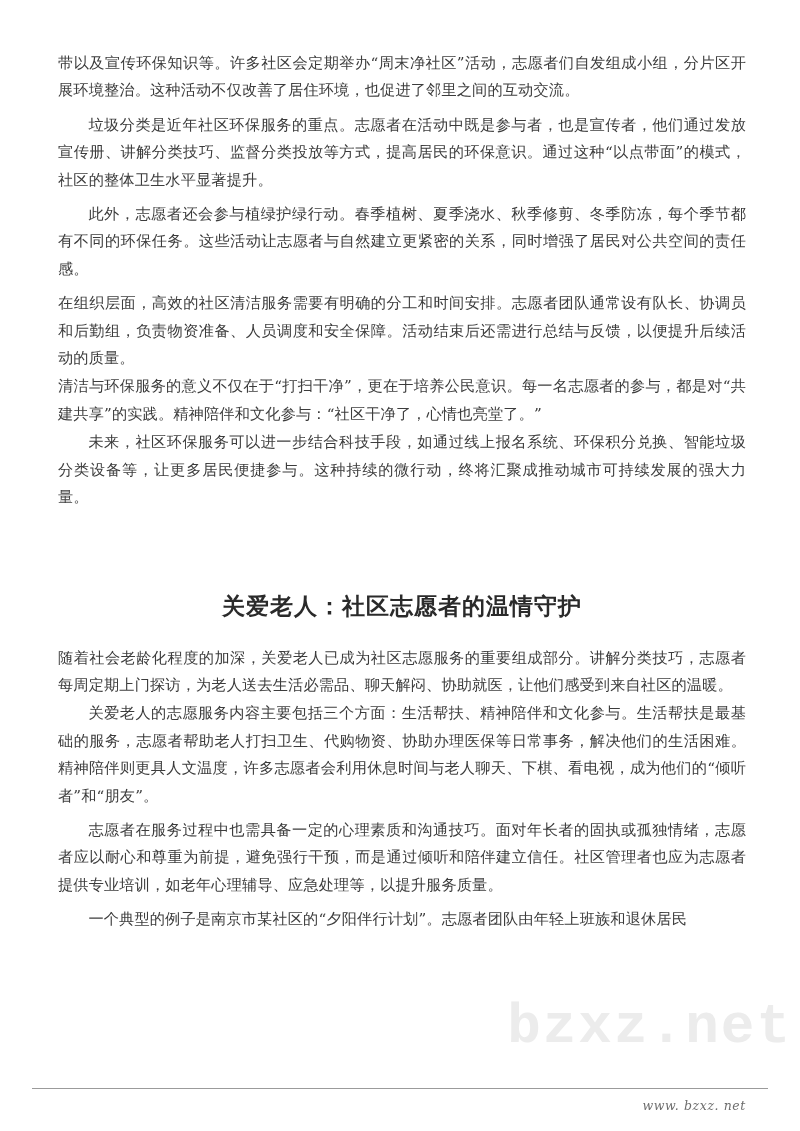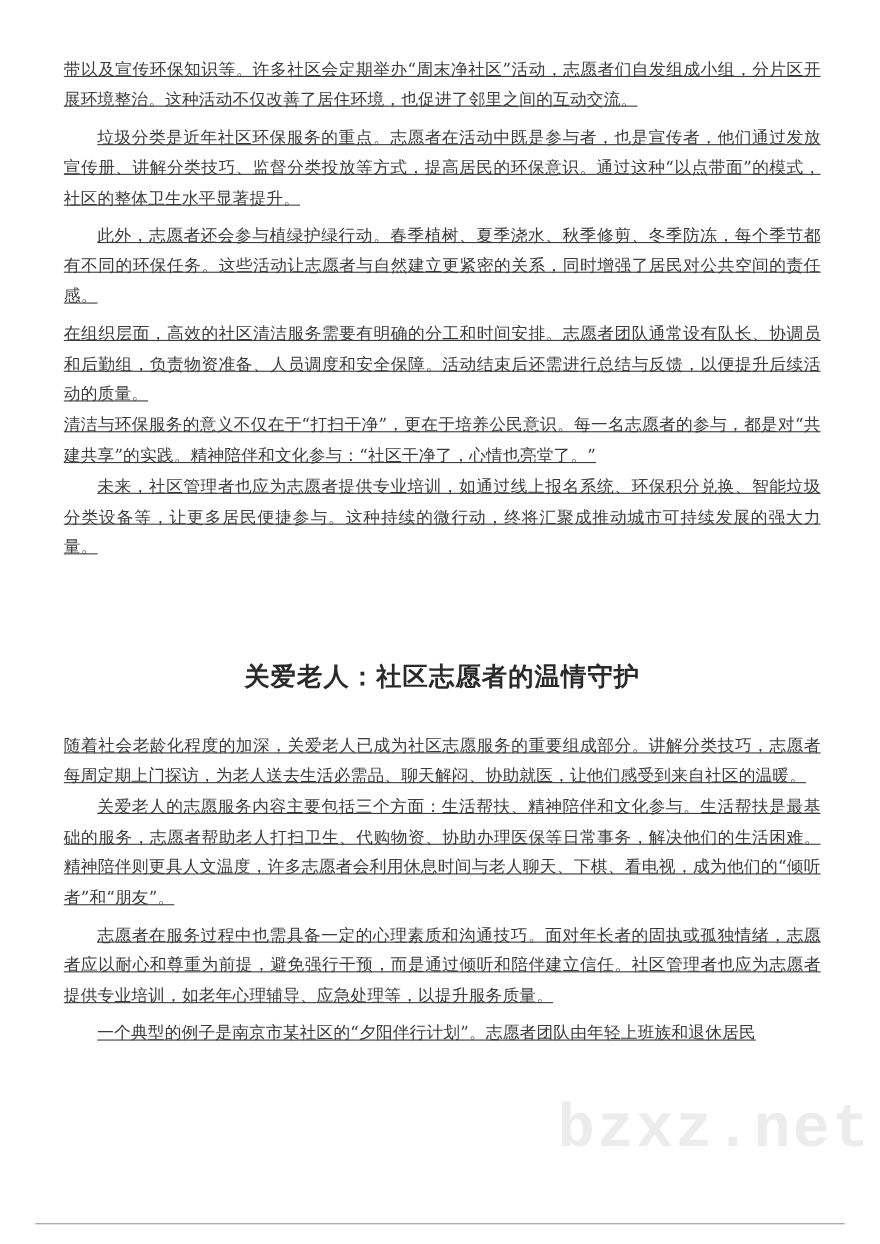--- a/index.html
+++ b/index.html
@@ -46,31 +46,30 @@
 
   p.para {
     margin: 0 0 7px 0;
     font-family: "DejaVu Serif", "Liberation Serif", serif;
     font-size: 15.2px;
     line-height: 27.4px;
     color: #3c3c3c;
     text-align: justify;
     text-justify: inter-ideograph;
     letter-spacing: 0.15px;
-    text-decoration: underline;
   }
   p.indent {
     text-indent: 2em;
   }
   p.tight {
     margin-bottom: 1px;
   }
 
   h2#section-heading {
-    margin: 10px;
+    margin: 0;
     padding: 0;
     font-family: "DejaVu Sans", "Liberation Sans", sans-serif;
     font-weight: bold;
     font-size: 23px;
     line-height: 30px;
     color: #2a2a2a;
     text-align: center;
     letter-spacing: 1px;
   }
 
@@ -114,36 +113,37 @@
     <p class="para">带以及宣传环保知识等。许多社区会定期举办“周末净社区”活动，志愿者们自发组成小组，分片区开展环境整治。这种活动不仅改善了居住环境，也促进了邻里之间的互动交流。</p>
 
     <p class="para indent">垃圾分类是近年社区环保服务的重点。志愿者在活动中既是参与者，也是宣传者，他们通过发放宣传册、讲解分类技巧、监督分类投放等方式，提高居民的环保意识。通过这种“以点带面”的模式，社区的整体卫生水平显著提升。</p>
 
     <p class="para indent">此外，志愿者还会参与植绿护绿行动。春季植树、夏季浇水、秋季修剪、冬季防冻，每个季节都有不同的环保任务。这些活动让志愿者与自然建立更紧密的关系，同时增强了居民对公共空间的责任感。</p>
 
     <p class="para tight">在组织层面，高效的社区清洁服务需要有明确的分工和时间安排。志愿者团队通常设有队长、协调员和后勤组，负责物资准备、人员调度和安全保障。活动结束后还需进行总结与反馈，以便提升后续活动的质量。</p>
 
     <p class="para tight">清洁与环保服务的意义不仅在于“打扫干净”，更在于培养公民意识。每一名志愿者的参与，都是对“共建共享”的实践。精神陪伴和文化参与：“社区干净了，心情也亮堂了。”</p>
 
-    <p class="para indent">未来，社区管理者也应为志愿者提供专业培训，如通过线上报名系统、环保积分兑换、智能垃圾分类设备等，让更多居民便捷参与。这种持续的微行动，终将汇聚成推动城市可持续发展的强大力量。</p>
+    <p class="para indent">未来，社区环保服务可以进一步结合科技手段，如通过线上报名系统、环保积分兑换、智能垃圾分类设备等，让更多居民便捷参与。这种持续的微行动，终将汇聚成推动城市可持续发展的强大力量。</p>
 
     <div class="gap-before-heading"></div>
 
     <h2 id="section-heading">关爱老人：社区志愿者的温情守护</h2>
 
     <div class="gap-after-heading"></div>
 
     <p class="para tight">随着社会老龄化程度的加深，关爱老人已成为社区志愿服务的重要组成部分。讲解分类技巧，志愿者每周定期上门探访，为老人送去生活必需品、聊天解闷、协助就医，让他们感受到来自社区的温暖。</p>
 
     <p class="para indent">关爱老人的志愿服务内容主要包括三个方面：生活帮扶、精神陪伴和文化参与。生活帮扶是最基础的服务，志愿者帮助老人打扫卫生、代购物资、协助办理医保等日常事务，解决他们的生活困难。精神陪伴则更具人文温度，许多志愿者会利用休息时间与老人聊天、下棋、看电视，成为他们的“倾听者”和“朋友”。</p>
 
 
     <p class="para indent">志愿者在服务过程中也需具备一定的心理素质和沟通技巧。面对年长者的固执或孤独情绪，志愿者应以耐心和尊重为前提，避免强行干预，而是通过倾听和陪伴建立信任。社区管理者也应为志愿者提供专业培训，如老年心理辅导、应急处理等，以提升服务质量。</p>
 
     <p class="para indent">一个典型的例子是南京市某社区的“夕阳伴行计划”。志愿者团队由年轻上班族和退休居民</p>
 
   </div>
 
   <div id="footer">
     <hr id="footer-rule">
+    <div id="footer-url">www. bzxz. net</div>
   </div>
 
 </div>
 
 </body></html>

